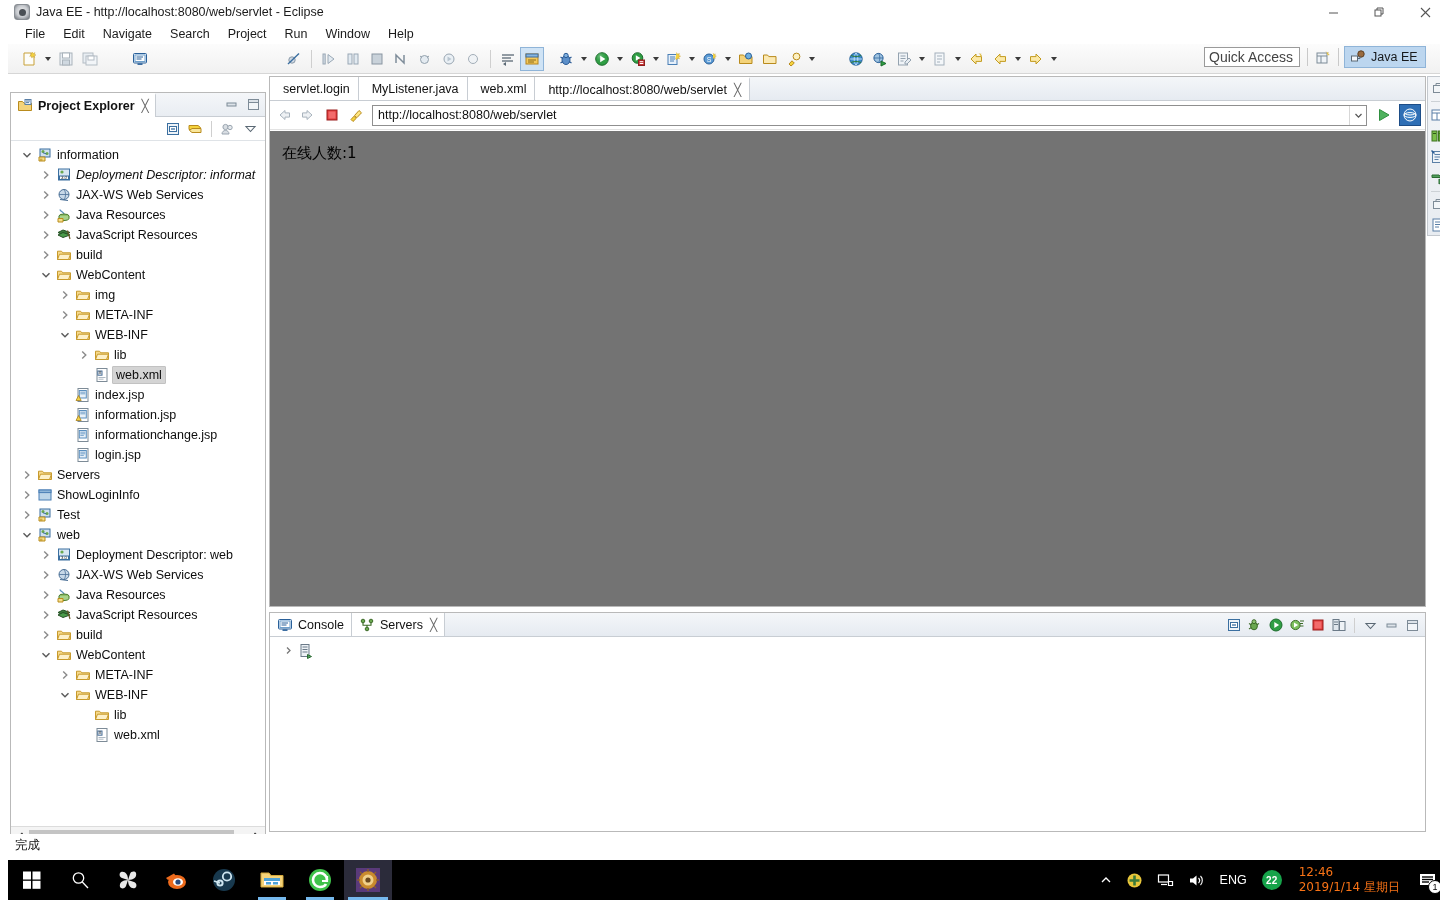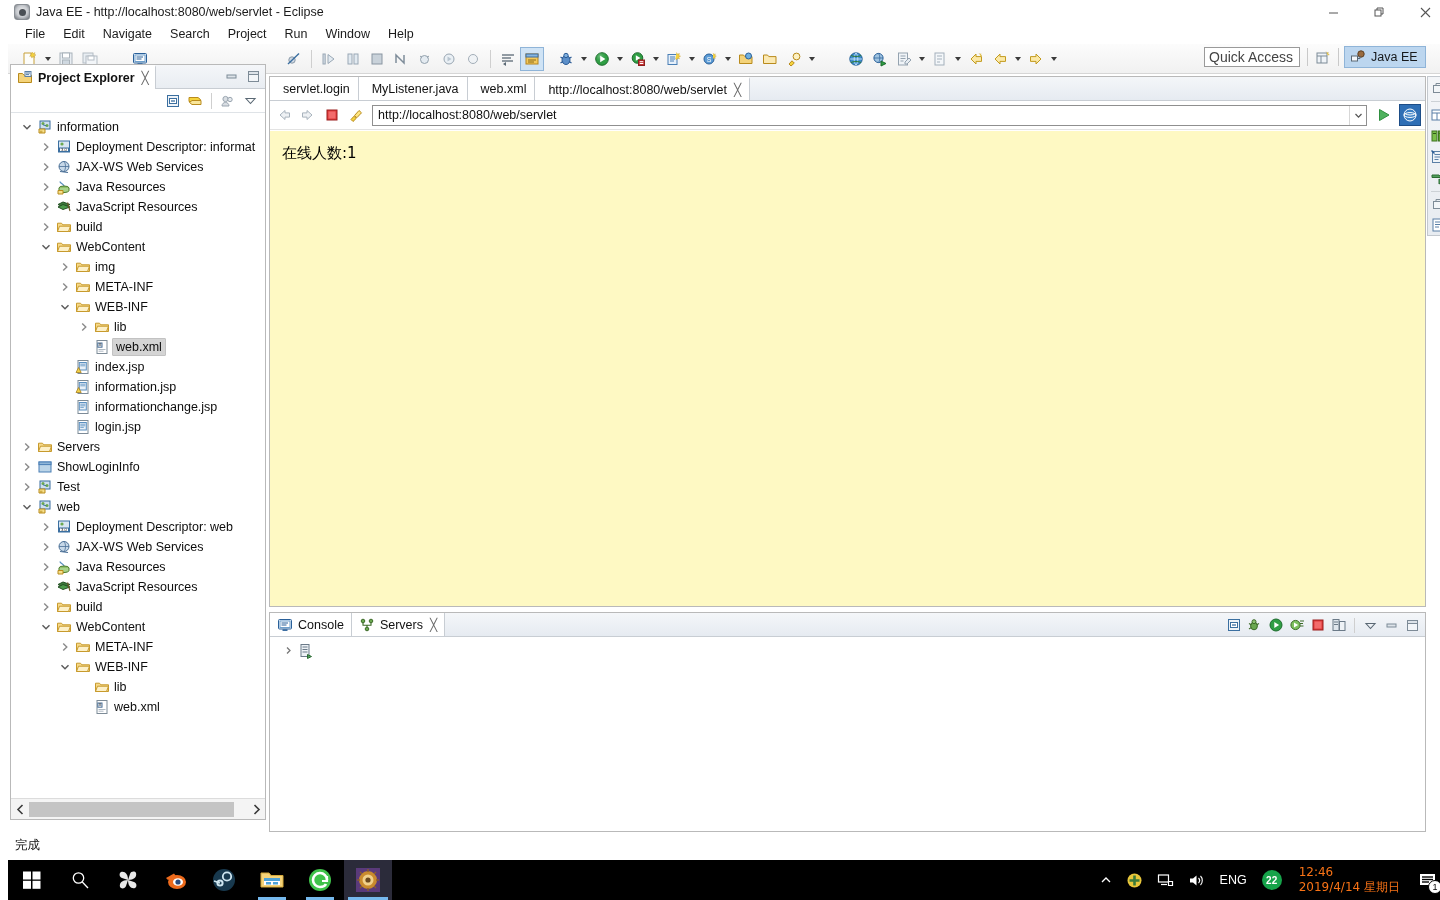--- a/index.html
+++ b/index.html
@@ -93,21 +93,21 @@
   .persp-sep2 { position:absolute; left:1330px; top:48px; width:1px; height:18px; background:#c9c9c9; }
   .persp-tab {
     position: absolute; left: 1336px; top: 46px; height: 22px;
     background: #bcd6ef; border: 1px solid #8fb4d8;
     display: flex; align-items: center; gap: 5px; padding: 0 7px 0 5px;
     font-size: 12.5px; color: #16191c; white-space: nowrap;
   }
 
   
   .explorer {
-    position: absolute; left: 2px; top: 64px; width: 256px; height: 756px;
+    position: absolute; left: 2px; top: 92px; width: 256px; height: 756px;
     background: #ffffff; border: 1px solid #b9b9b9;
   }
   .view-tabrow {
     height: 24px; background: linear-gradient(#f4f6f9, #e9edf2);
     border-bottom: 1px solid #c8cdd3; position: relative; display: flex; align-items: center;
   }
   .view-tab {
     height: 24px; display: flex; align-items: center; gap: 5px;
     padding: 0 6px 0 6px; background: #ffffff;
     border-right: 1px solid #c8cdd3; border-top: 2px solid #ffffff;
@@ -187,21 +187,21 @@
     flex: 1; padding-left: 5px; font-size: 12.5px; color: #111; white-space: nowrap; overflow: hidden;
   }
   .url-drop {
     width: 17px; height: 19px; display: flex; align-items: center; justify-content: center;
     border-left: 1px solid #d7d7d7;
   }
   .go-btn { width: 22px; height: 22px; display:flex; align-items:center; justify-content:center; }
 
   .browser-content {
     position: absolute; top: 54px; left: 0; right: 0; bottom: 0;
-    background: #fef9c3; padding: 13px 0 0 12px;
+    background: #737373; padding: 13px 0 0 12px;
   }
   .cn-text {
     font-family: "DejaVu Sans", sans-serif;
     font-size: 15px; color: #000000; white-space: nowrap;
   }
 
   
   .fastbar {
     position: absolute; right: 0; top: 76px; width: 21px; height: 160px;
     background: linear-gradient(#f3f5f8, #e8ecf1);
@@ -642,21 +642,21 @@
           <svg viewBox="0 0 16 16" class="ic" style="margin-left: 2px;">
             <rect x="3" y="2" width="10" height="8" fill="#cfe0ef" stroke="#3b6fa0"></rect>
             <circle cx="6" cy="4.5" r="1.5" fill="#6aa84f"></circle>
             <circle cx="10" cy="6.5" r="1.5" fill="#6aa84f"></circle>
             <path d="M6 5.8l3.2 1" stroke="#3b6fa0"></path>
             <path d="M2 10h6v4H2z" fill="#f5e08a" stroke="#b98b1d"></path>
             <path d="M3 12.2h2.4M3 13.2h2.4" stroke="#b98b1d" stroke-width=".7"></path>
           </svg>
           <span class="lbl">information</span>
         </div>
-        <div class="row" style="padding-left: 27px;">
+        <div class="row" style="padding-left: 27px; font-style: italic;">
           <span class="twisty">
             <svg viewBox="0 0 10 10" width="10" height="10">
               <path d="M3.2 1.5L6.8 5 3.2 8.5" fill="none" stroke="#8a8a8a" stroke-width="1.4"></path>
             </svg>
           </span>
           <svg viewBox="0 0 16 16" class="ic" style="margin-left: 2px;">
             <rect x="2.5" y="2" width="11" height="11" fill="#d8e6f2" stroke="#3b6fa0"></rect>
             <circle cx="6" cy="5" r="1.6" fill="#6aa84f"></circle>
             <rect x="3.5" y="9" width="9" height="3.5" fill="#ffffff" stroke="#3b6fa0"></rect>
             <text x="8" y="12" font-size="4.2" fill="#1a1a1a" text-anchor="middle" font-family="Liberation Sans">3.0</text>
@@ -1368,21 +1368,21 @@
           <path d="M2 6.5h3L8.5 3.5v10L5 10.5H2z" fill="#ffffff"></path>
           <path d="M10.5 6c1.4 1.4 1.4 3.6 0 5M12.5 4c2.4 2.4 2.4 6.6 0 9" fill="none" stroke="#ffffff" stroke-width="1.1"></path>
         </svg>
       </div>
       <div class="tray-lang">ENG</div>
       <div class="tray-btn">
         <span class="tray-badge">22</span>
       </div>
       <div class="clock">
         <div>12:46</div>
-        <div>2019/4/14 星期日</div>
+        <div>2019/1/14 星期日</div>
       </div>
       <div class="notif">
         <svg width="19" height="19" viewBox="0 0 19 19">
           <rect x="2" y="3" width="15" height="11" fill="#ffffff"></rect>
           <line x1="4" y1="6" x2="15" y2="6" stroke="#000" stroke-width="1.4"></line>
           <line x1="4" y1="8.5" x2="15" y2="8.5" stroke="#000" stroke-width="1.4"></line>
           <line x1="4" y1="11" x2="11" y2="11" stroke="#000" stroke-width="1.4"></line>
         </svg>
         <span class="notif-badge">1</span>
       </div>

